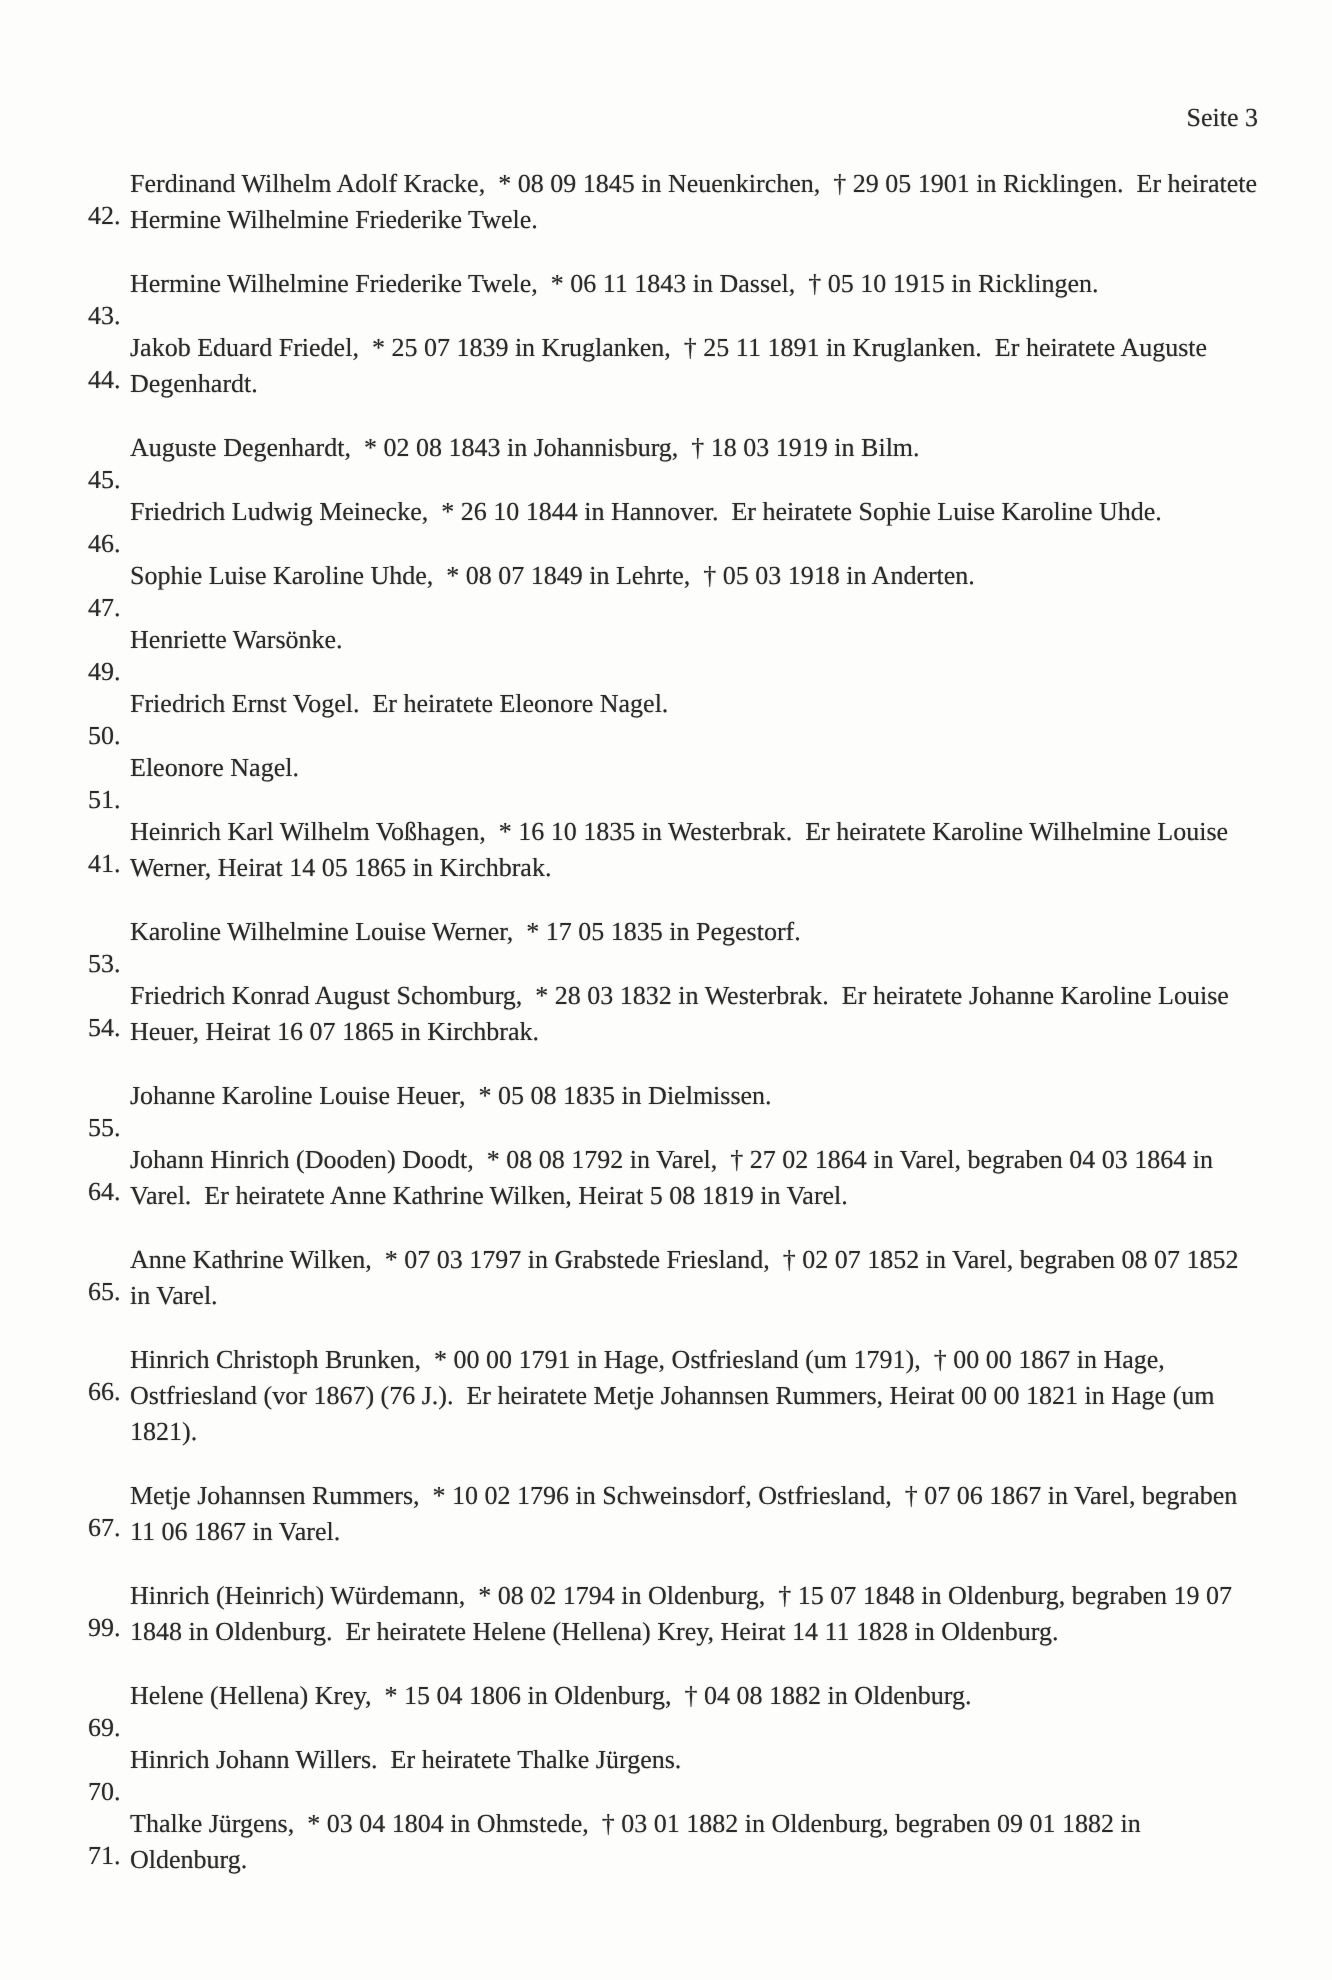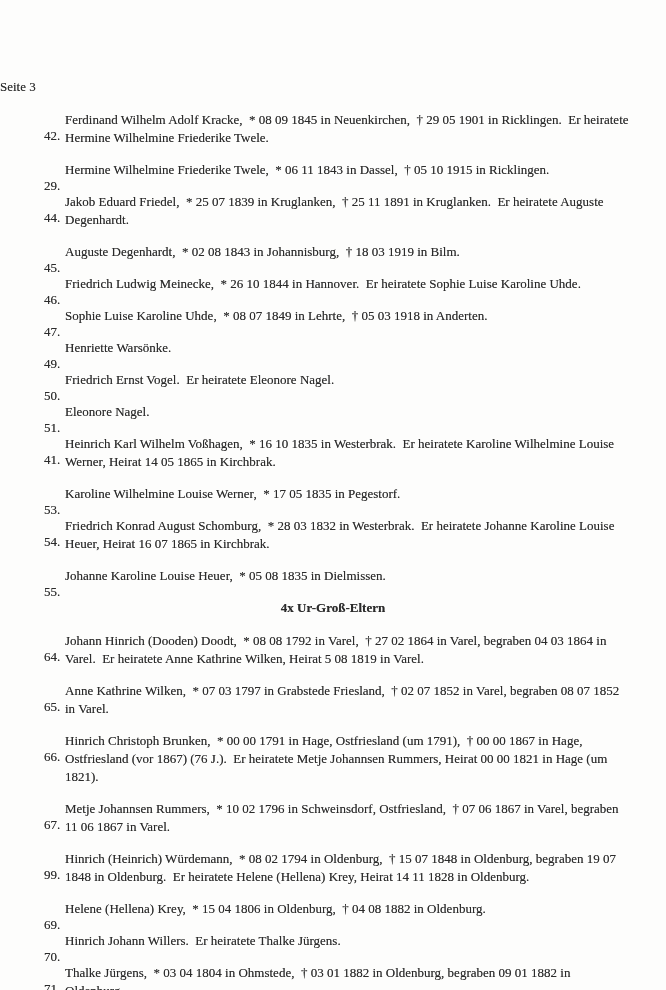--- a/index.html
+++ b/index.html
@@ -13,21 +13,22 @@
     height: 990px;
     background: #fdfdfc;
     overflow: hidden;
     font-family: "Liberation Serif", "DejaVu Serif", serif;
     font-size: 13px;
     line-height: 18px;
     color: #2b2b2b;
     text-shadow: 0 0 0.6px rgba(43,43,43,0.55);
   }
   .page-header {
-    padding: 78px 37px 0 0;
+    padding: 50px 37px 0 0;
+    text-align: right;
   }
   .content {
     margin: 15px 36px 0 44px;
   }
   .entry {
     position: relative;
     padding-left: 21px;
     margin: 0 0 14px 0;
     white-space: pre-wrap;
   }
@@ -48,36 +49,35 @@
 <body>
 
 <div class="page">
 
   <div class="page-header">Seite 3</div>
 
   <div class="content">
 
     <div>
       <p class="entry"><span class="num">42.</span><span>Ferdinand Wilhelm Adolf Kracke,  * 08 09 1845 in Neuenkirchen,  † 29 05 1901 in Ricklingen.  Er heiratete Hermine Wilhelmine Friederike Twele.</span></p>
-      <p class="entry"><span class="num">29.</span><span>Hermine Wilhelmine Friederike Twele,  * 06 11 1843 in Dassel,  † 05 10 1915 in Ricklingen.</span></p>
+      <p class="entry"><span class="num">43.</span><span>Hermine Wilhelmine Friederike Twele,  * 06 11 1843 in Dassel,  † 05 10 1915 in Ricklingen.</span></p>
       <p class="entry"><span class="num">44.</span><span>Jakob Eduard Friedel,  * 25 07 1839 in Kruglanken,  † 25 11 1891 in Kruglanken.  Er heiratete Auguste Degenhardt.</span></p>
       <p class="entry"><span class="num">45.</span><span>Auguste Degenhardt,  * 02 08 1843 in Johannisburg,  † 18 03 1919 in Bilm.</span></p>
       <p class="entry"><span class="num">46.</span><span>Friedrich Ludwig Meinecke,  * 26 10 1844 in Hannover.  Er heiratete Sophie Luise Karoline Uhde.</span></p>
       <p class="entry"><span class="num">47.</span><span>Sophie Luise Karoline Uhde,  * 08 07 1849 in Lehrte,  † 05 03 1918 in Anderten.</span></p>
       <p class="entry"><span class="num">49.</span><span>Henriette Warsönke.</span></p>
       <p class="entry"><span class="num">50.</span><span>Friedrich Ernst Vogel.  Er heiratete Eleonore Nagel.</span></p>
       <p class="entry"><span class="num">51.</span><span>Eleonore Nagel.</span></p>
       <p class="entry"><span class="num">41.</span><span>Heinrich Karl Wilhelm Voßhagen,  * 16 10 1835 in Westerbrak.  Er heiratete Karoline Wilhelmine Louise Werner, Heirat 14 05 1865 in Kirchbrak.</span></p>
       <p class="entry"><span class="num">53.</span><span>Karoline Wilhelmine Louise Werner,  * 17 05 1835 in Pegestorf.</span></p>
       <p class="entry"><span class="num">54.</span><span>Friedrich Konrad August Schomburg,  * 28 03 1832 in Westerbrak.  Er heiratete Johanne Karoline Louise Heuer, Heirat 16 07 1865 in Kirchbrak.</span></p>
       <p class="entry"><span class="num">55.</span><span>Johanne Karoline Louise Heuer,  * 05 08 1835 in Dielmissen.</span></p>
     </div>
 
     <div>
-      <div class="section-heading">4x Ur-Groß-Eltern</div>
       <p class="entry"><span class="num">64.</span><span>Johann Hinrich (Dooden) Doodt,  * 08 08 1792 in Varel,  † 27 02 1864 in Varel, begraben 04 03 1864 in Varel.  Er heiratete Anne Kathrine Wilken, Heirat 5 08 1819 in Varel.</span></p>
       <p class="entry"><span class="num">65.</span><span>Anne Kathrine Wilken,  * 07 03 1797 in Grabstede Friesland,  † 02 07 1852 in Varel, begraben 08 07 1852 in Varel.</span></p>
       <p class="entry"><span class="num">66.</span><span>Hinrich Christoph Brunken,  * 00 00 1791 in Hage, Ostfriesland (um 1791),  † 00 00 1867 in Hage, Ostfriesland (vor 1867) (76 J.).  Er heiratete Metje Johannsen Rummers, Heirat 00 00 1821 in Hage (um 1821).</span></p>
       <p class="entry"><span class="num">67.</span><span>Metje Johannsen Rummers,  * 10 02 1796 in Schweinsdorf, Ostfriesland,  † 07 06 1867 in Varel, begraben 11 06 1867 in Varel.</span></p>
       <p class="entry"><span class="num">99.</span><span>Hinrich (Heinrich) Würdemann,  * 08 02 1794 in Oldenburg,  † 15 07 1848 in Oldenburg, begraben 19 07 1848 in Oldenburg.  Er heiratete Helene (Hellena) Krey, Heirat 14 11 1828 in Oldenburg.</span></p>
       <p class="entry"><span class="num">69.</span><span>Helene (Hellena) Krey,  * 15 04 1806 in Oldenburg,  † 04 08 1882 in Oldenburg.</span></p>
       <p class="entry"><span class="num">70.</span><span>Hinrich Johann Willers.  Er heiratete Thalke Jürgens.</span></p>
       <p class="entry"><span class="num">71.</span><span>Thalke Jürgens,  * 03 04 1804 in Ohmstede,  † 03 01 1882 in Oldenburg, begraben 09 01 1882 in Oldenburg.</span></p>
     </div>
 

